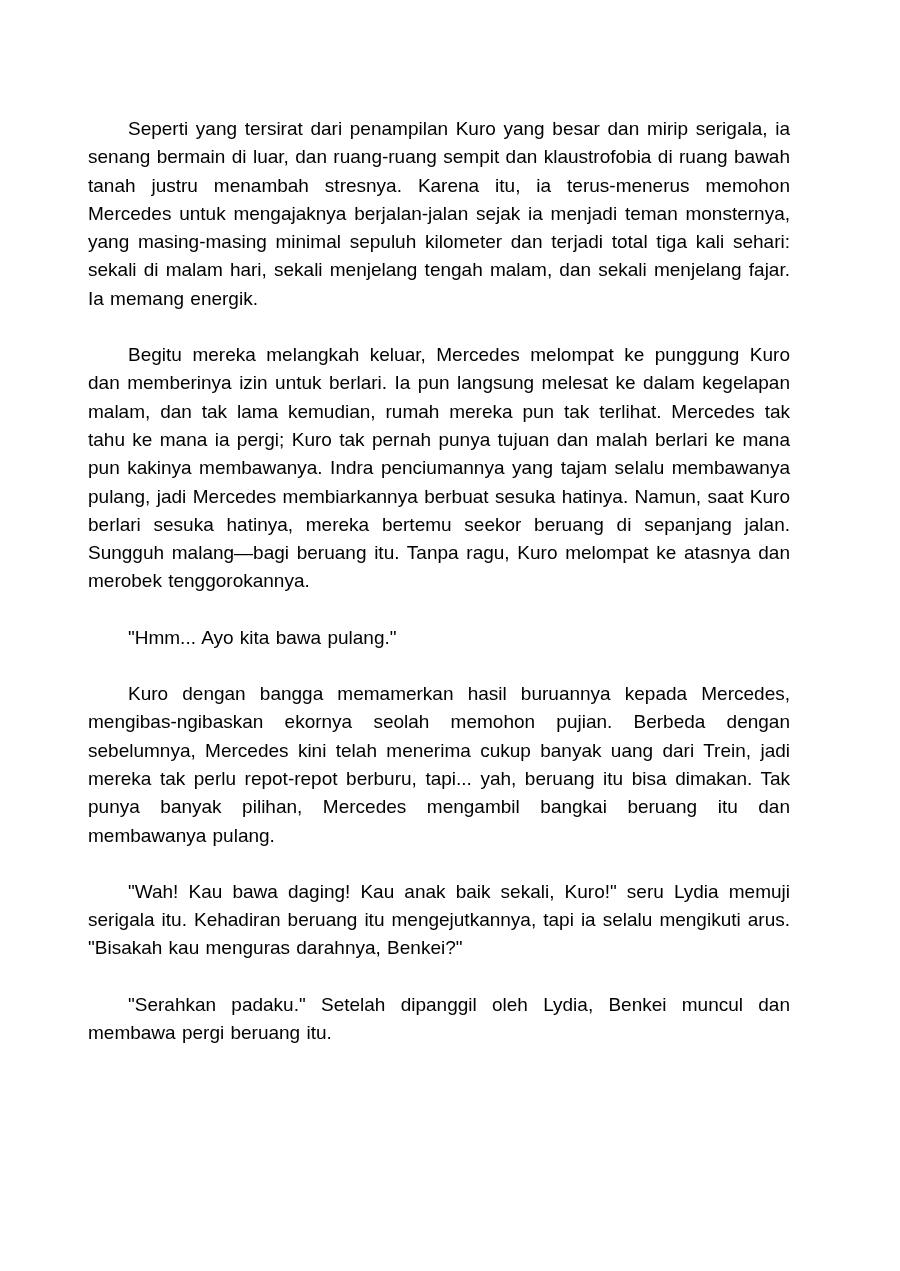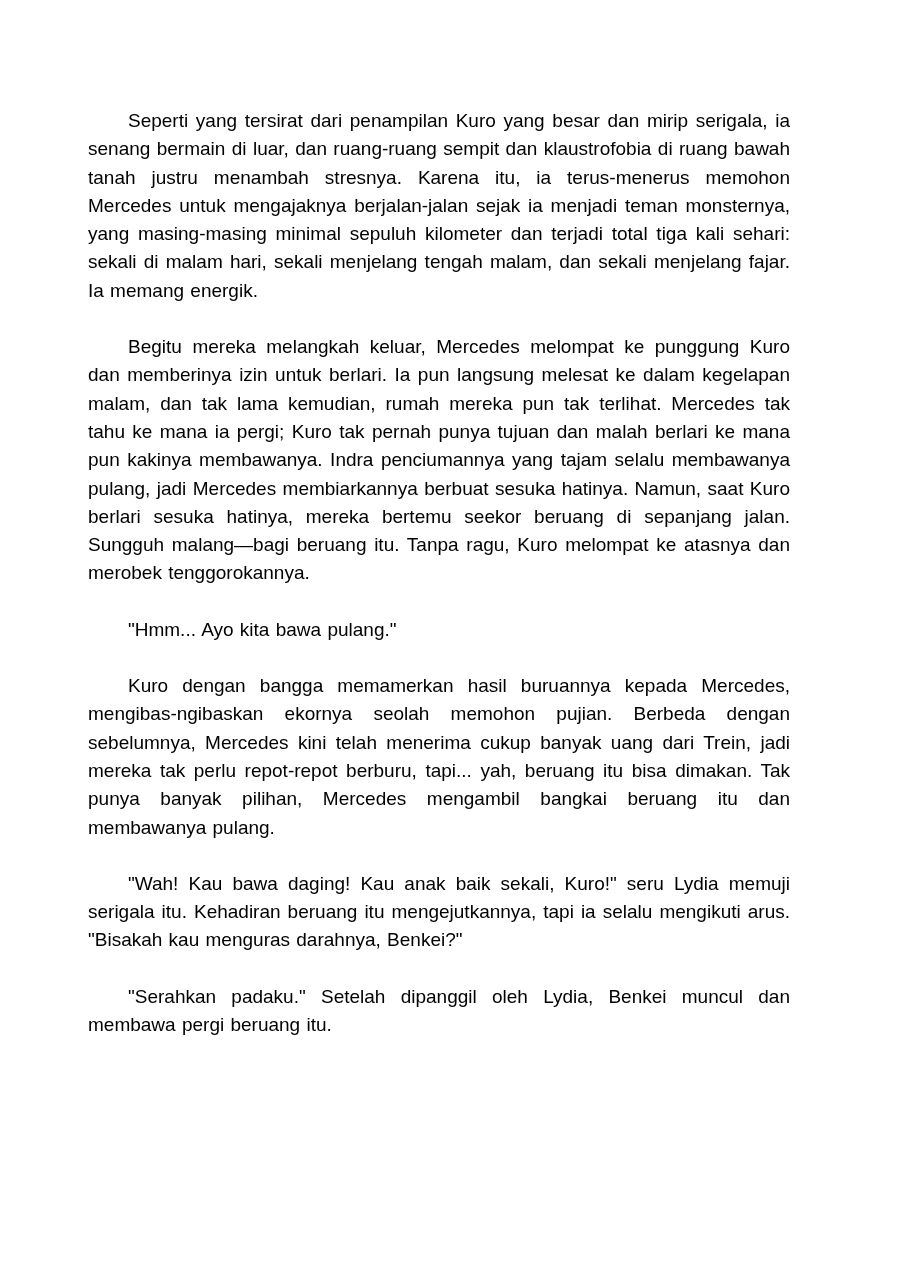--- a/index.html
+++ b/index.html
@@ -19,21 +19,21 @@
     position: absolute;
     left: 88px;
     top: 103px;
     width: 702px;
     color: #000000;
     font-size: 19px;
     line-height: 28.3px;
     text-align: justify;
   }
   .text-block p {
-    margin: 4px 0 28px 0;
+    margin: 12px 0 28px 0;
     text-indent: 40px;
     word-spacing: 1px;
   }
 </style>
 </head>
 <body>
 
 <div class="page">
   <div class="text-block">
     <p>Seperti yang tersirat dari penampilan Kuro yang besar dan mirip serigala, ia senang bermain di luar, dan ruang-ruang sempit dan klaustrofobia di ruang bawah tanah justru menambah stresnya. Karena itu, ia terus-menerus memohon Mercedes untuk mengajaknya berjalan-jalan sejak ia menjadi teman monsternya, yang masing-masing minimal sepuluh kilometer dan terjadi total tiga kali sehari: sekali di malam hari, sekali menjelang tengah malam, dan sekali menjelang fajar. Ia memang energik.</p>

